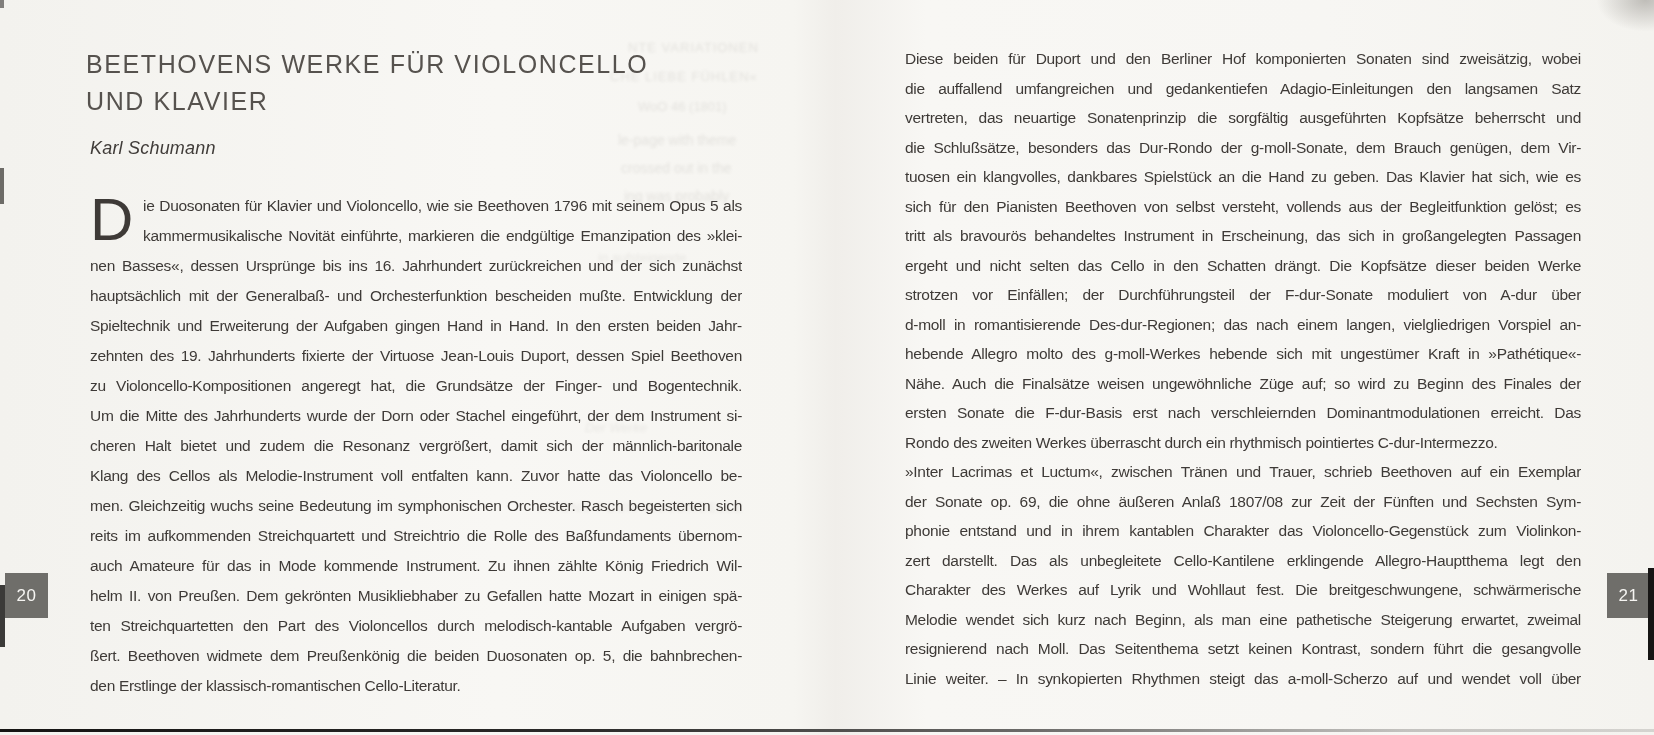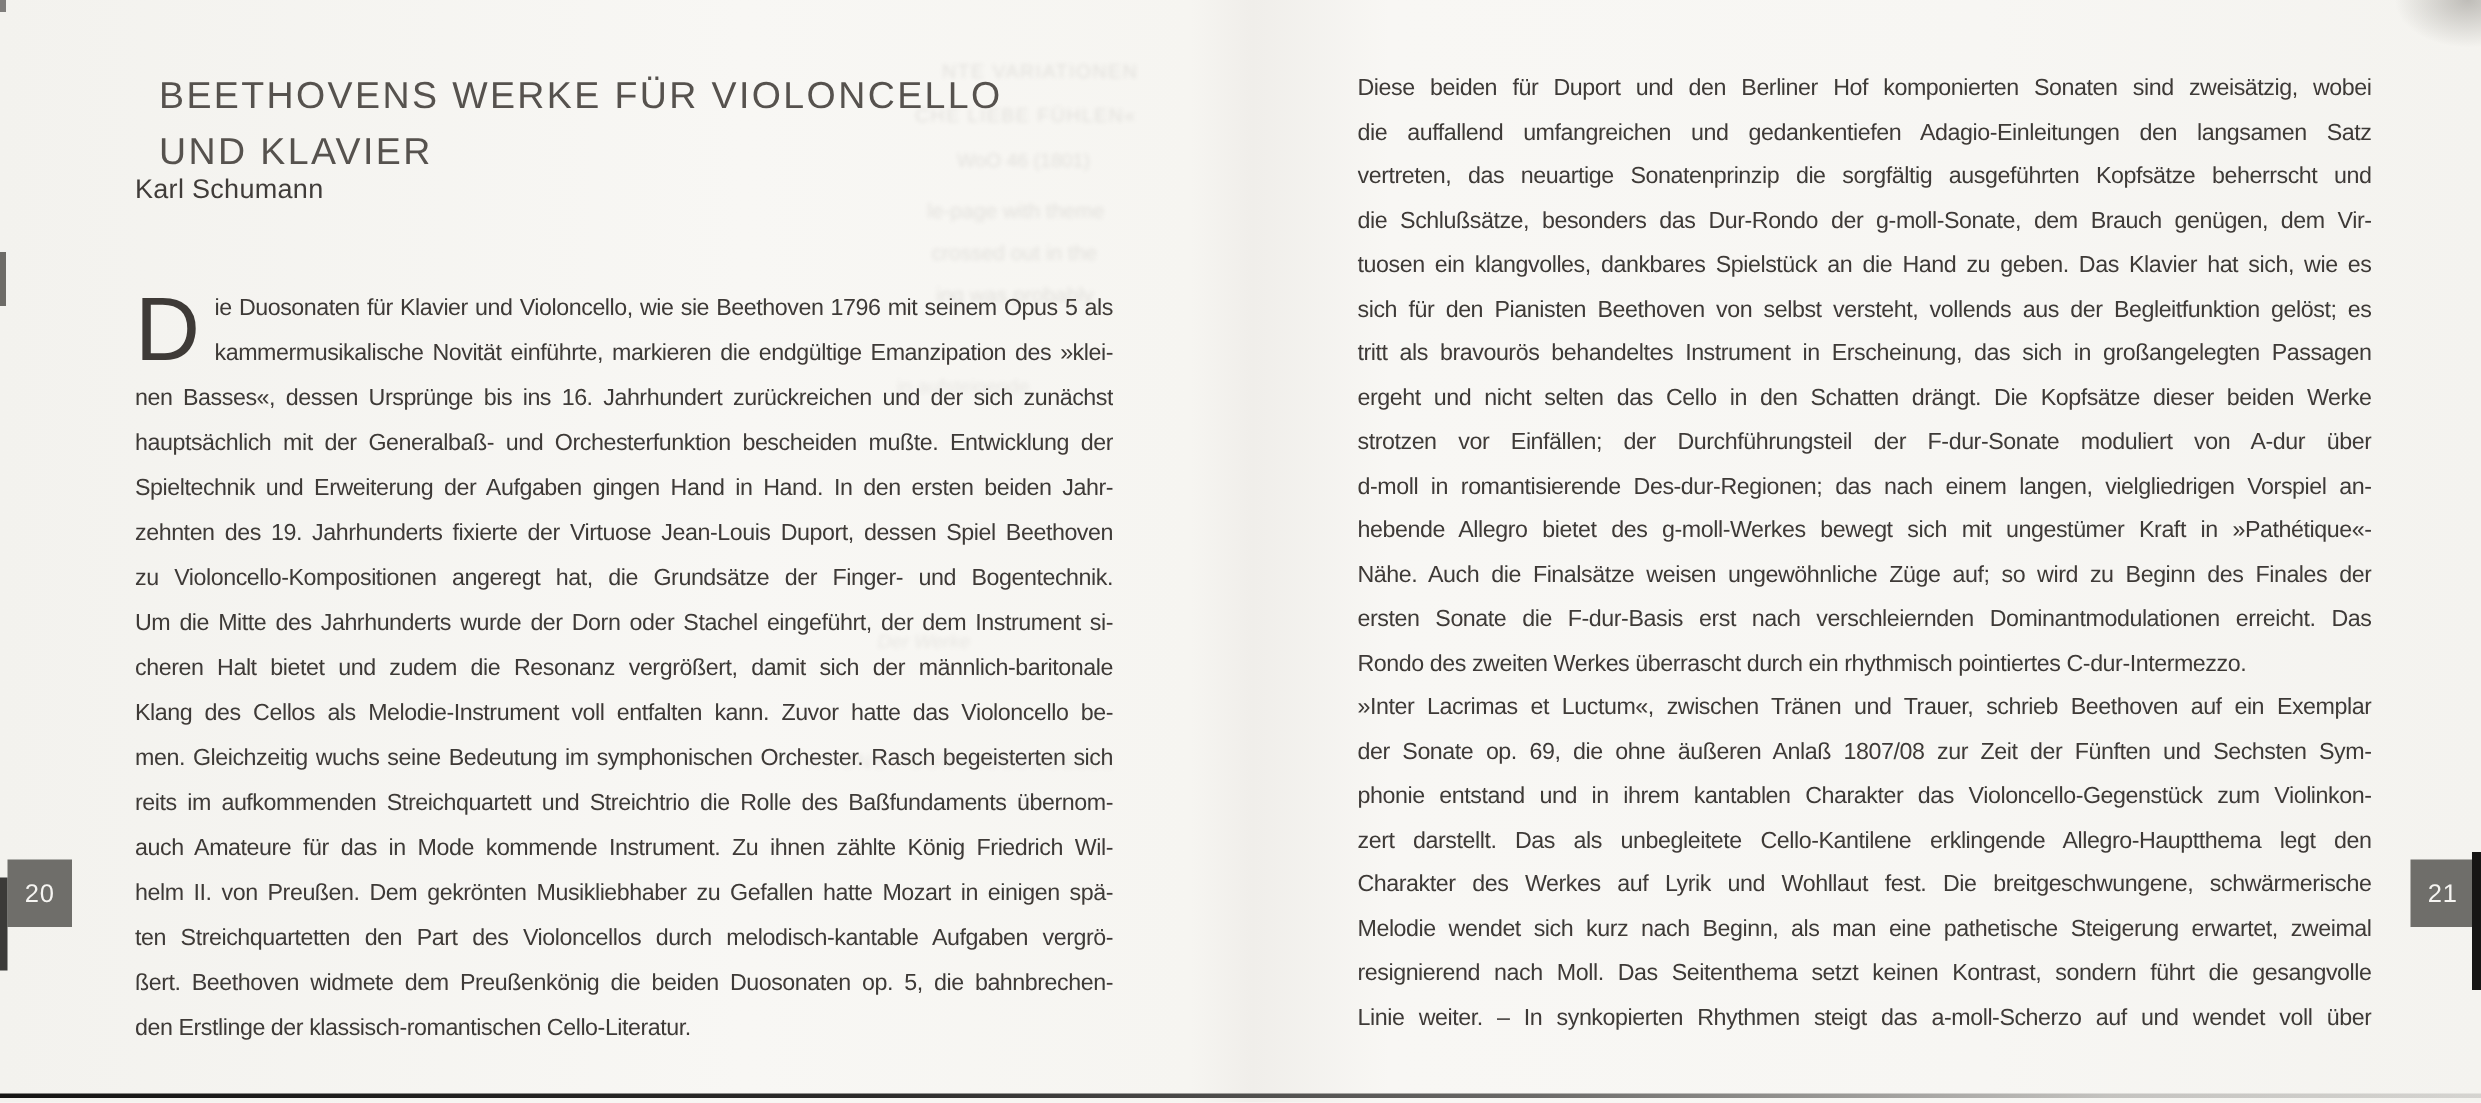--- a/index.html
+++ b/index.html
@@ -8,28 +8,28 @@
     background:#f7f6f3;
     font-family:"Liberation Sans", sans-serif;
   }
   .spread{
     position:absolute;inset:0;
     background:linear-gradient(90deg,#f3f2ee 0%,#f8f7f4 30%,#f6f5f1 48%,#f0eeea 50.5%,#f8f7f4 56%,#f7f6f3 80%,#f4f3ef 100%);
   }
   .page{position:absolute;inset:0;}
   
   .title{
-    position:absolute;left:106px;top:46px;margin:0;
+    position:absolute;left:86px;top:46px;margin:0;
     font-size:25px;font-weight:500;letter-spacing:1.6px;
     color:#56524e;line-height:37px;
   }
   .title .tline{display:block;}
   .author{
-    position:absolute;left:90px;top:116px;
-    font-size:18px;color:#403c39;letter-spacing:.2px;
+    position:absolute;left:90px;top:138px;
+    font-style:italic;font-size:18px;color:#403c39;letter-spacing:.2px;
   }
   
   .textblock{
     position:absolute;
     color:#3e3a37;font-size:15.5px;letter-spacing:-0.3px;
   }
   .left-body{left:90px;top:191px;width:652px;}
   .right-body{left:905px;top:44px;width:676px;}
   .line{
     height:30px;line-height:30px;
@@ -132,21 +132,21 @@
       <div class="line">Diese beiden für Duport und den Berliner Hof komponierten Sonaten sind zweisätzig, wobei</div>
       <div class="line">die auffallend umfangreichen und gedankentiefen Adagio-Einleitungen den langsamen Satz</div>
       <div class="line">vertreten, das neuartige Sonatenprinzip die sorgfältig ausgeführten Kopfsätze beherrscht und</div>
       <div class="line">die Schlußsätze, besonders das Dur-Rondo der g-moll-Sonate, dem Brauch genügen, dem Vir-</div>
       <div class="line">tuosen ein klangvolles, dankbares Spielstück an die Hand zu geben. Das Klavier hat sich, wie es</div>
       <div class="line">sich für den Pianisten Beethoven von selbst versteht, vollends aus der Begleitfunktion gelöst; es</div>
       <div class="line">tritt als bravourös behandeltes Instrument in Erscheinung, das sich in großangelegten Passagen</div>
       <div class="line">ergeht und nicht selten das Cello in den Schatten drängt. Die Kopfsätze dieser beiden Werke</div>
       <div class="line">strotzen vor Einfällen; der Durchführungsteil der F-dur-Sonate moduliert von A-dur über</div>
       <div class="line">d-moll in romantisierende Des-dur-Regionen; das nach einem langen, vielgliedrigen Vorspiel an-</div>
-      <div class="line">hebende Allegro bietet des g-moll-Werkes bewegt sich mit ungestümer Kraft in »Pathétique«-</div>
+      <div class="line">hebende Allegro molto des g-moll-Werkes hebende sich mit ungestümer Kraft in »Pathétique«-</div>
       <div class="line">Nähe. Auch die Finalsätze weisen ungewöhnliche Züge auf; so wird zu Beginn des Finales der</div>
       <div class="line">ersten Sonate die F-dur-Basis erst nach verschleiernden Dominantmodulationen erreicht. Das</div>
       <div class="line short">Rondo des zweiten Werkes überrascht durch ein rhythmisch pointiertes C-dur-Intermezzo.</div>
       <div class="line">»Inter Lacrimas et Luctum«, zwischen Tränen und Trauer, schrieb Beethoven auf ein Exemplar</div>
       <div class="line">der Sonate op. 69, die ohne äußeren Anlaß 1807/08 zur Zeit der Fünften und Sechsten Sym-</div>
       <div class="line">phonie entstand und in ihrem kantablen Charakter das Violoncello-Gegenstück zum Violinkon-</div>
       <div class="line">zert darstellt. Das als unbegleitete Cello-Kantilene erklingende Allegro-Hauptthema legt den</div>
       <div class="line">Charakter des Werkes auf Lyrik und Wohllaut fest. Die breitgeschwungene, schwärmerische</div>
       <div class="line">Melodie wendet sich kurz nach Beginn, als man eine pathetische Steigerung erwartet, zweimal</div>
       <div class="line">resignierend nach Moll. Das Seitenthema setzt keinen Kontrast, sondern führt die gesangvolle</div>

